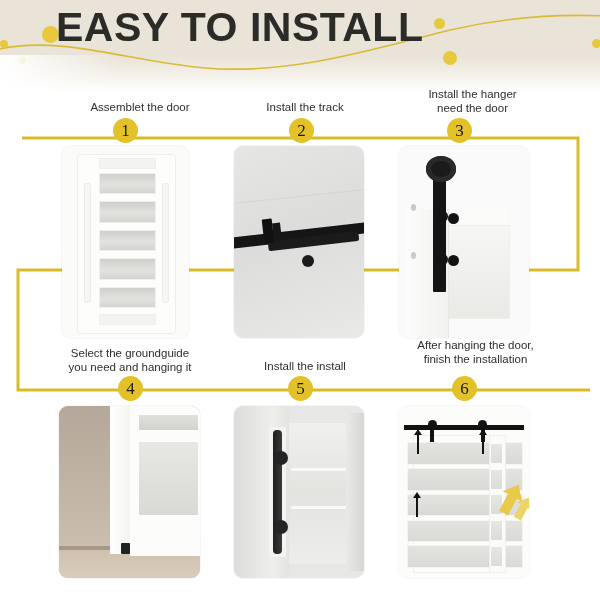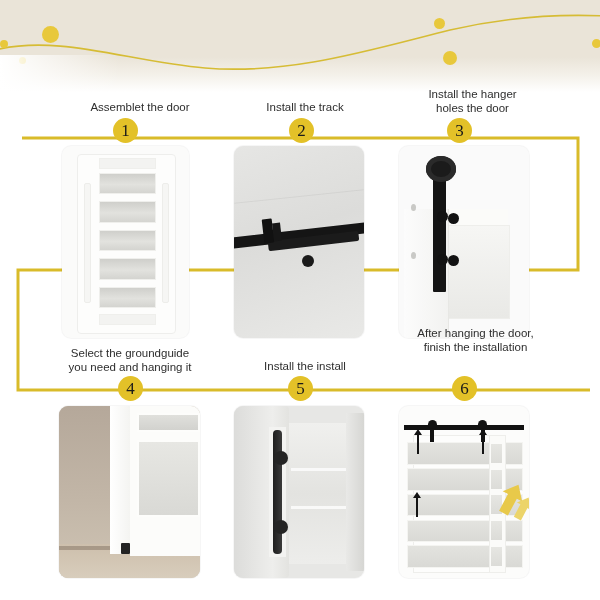--- a/index.html
+++ b/index.html
@@ -298,31 +298,32 @@
     <svg class="squiggle" viewBox="0 0 600 92" preserveAspectRatio="none">
       <path d="M -5 50 C 60 34, 130 62, 205 68 C 290 75, 370 50, 450 30 C 510 16, 560 14, 605 16" fill="none" stroke="#d6bc35" stroke-width="1.6"></path>
     </svg>
     <div class="dot" style="left:42px;top:26px;width:17px;height:17px;"></div>
     <div class="dot" style="left:434px;top:18px;width:11px;height:11px;"></div>
     <div class="dot" style="left:443px;top:51px;width:14px;height:14px;"></div>
     <div class="dot" style="left:592px;top:39px;width:9px;height:9px;"></div>
     <div class="dot" style="left:0px;top:40px;width:8px;height:8px;"></div>
     <div class="dot" style="left:19px;top:57px;width:7px;height:7px;"></div>
     <div class="header-fadeleft"></div>
+    <div class="title">EASY TO INSTALL</div>
   </div>
 
   <svg class="flow" viewBox="0 0 600 600" preserveAspectRatio="none">
 
     <path d="M 22 138 L 578 138 L 578 270 L 18 270 L 18 390 L 590 390" fill="none" stroke="#d9bb2a" stroke-width="3" stroke-linejoin="miter"></path>
   </svg>
 
   <div class="step-label" style="left:225px;top:101px;width:160px;">Install the track</div>
   <div class="step-label" style="left:55px;top:101px;width:170px;">Assemblet the door</div>
   <div class="step-label" style="left:385px;top:88px;width:175px;">Install the hanger
-holes the door</div>
+need the door</div>
 
   <div class="badge" style="left:113px;top:118px;">1</div>
   <div class="badge" style="left:289px;top:118px;">2</div>
   <div class="badge" style="left:447px;top:118px;">3</div>
 
   <div class="card" style="left:62px;top:146px;width:127px;height:192px;">
     <div class="c1-bg"></div>
     <div class="c1-door">
       <div class="c1-stile" style="left:6px;"></div>
       <div class="c1-stile" style="right:6px;"></div>
@@ -357,21 +358,21 @@
     <div class="c3-wheel"></div>
     <div class="c3-nut" style="left:29%;top:34%;"></div>
     <div class="c3-nut" style="left:29%;top:56%;"></div>
     <div class="c3-nut" style="left:38%;top:35%;"></div>
     <div class="c3-nut" style="left:38%;top:57%;"></div>
   </div>
 
   <div class="step-label" style="left:40px;top:347px;width:180px;">Select the groundguide
 you need and hanging it</div>
   <div class="step-label" style="left:225px;top:360px;width:160px;">Install the install</div>
-  <div class="step-label" style="left:378px;top:327px;width:195px;">After hanging the door,
+  <div class="step-label" style="left:378px;top:339px;width:195px;">After hanging the door,
 finish the installation</div>
 
   <div class="badge" style="left:118px;top:376px;">4</div>
   <div class="badge" style="left:288px;top:376px;">5</div>
   <div class="badge" style="left:452px;top:376px;">6</div>
 
   <div class="card" style="left:59px;top:406px;width:141px;height:172px;">
     <div class="c4-bg"></div>
     <div class="c4-room"></div>
     <div class="c4-floor"></div>

